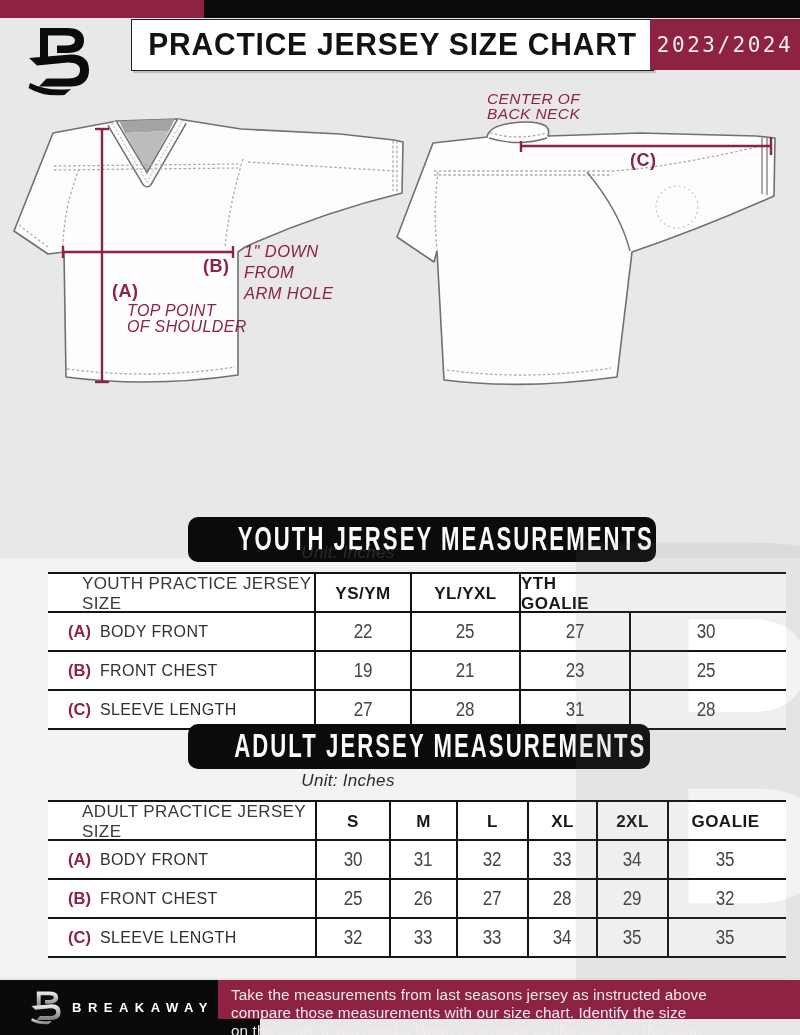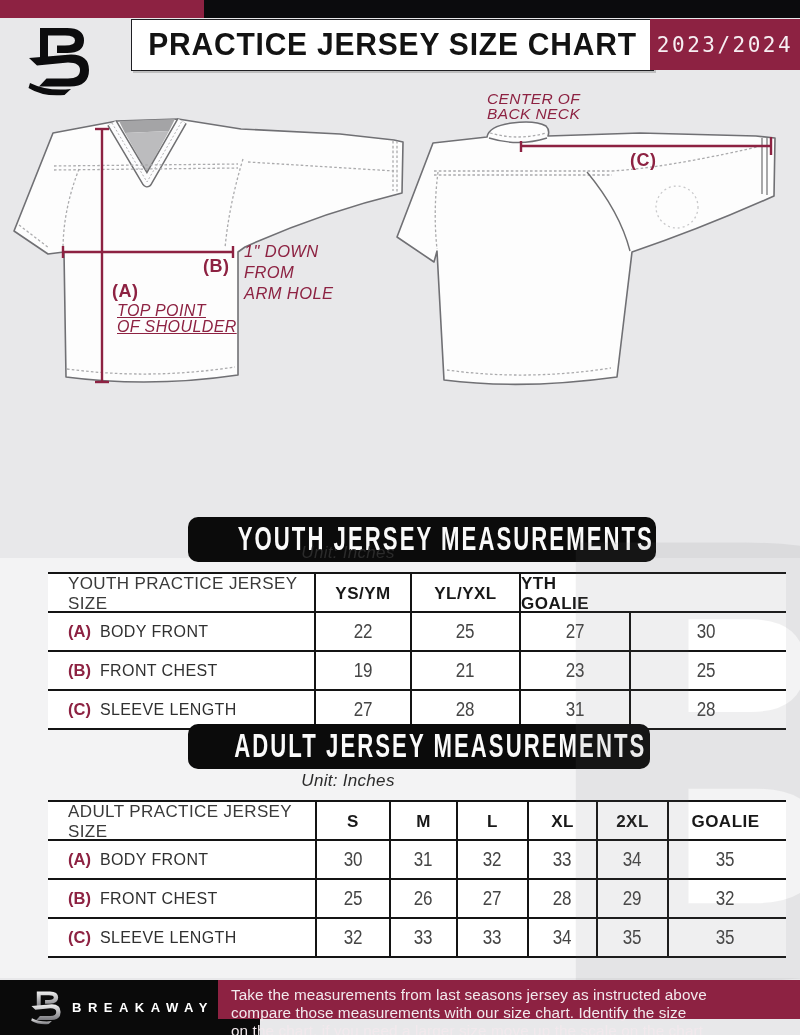--- a/index.html
+++ b/index.html
@@ -41,21 +41,21 @@
         letter-spacing:.3px;z-index:2;}
 
   
   .size-table{left:48px;width:738px;background:#fff;z-index:2;}
   .t-row{display:grid;height:37px;border-bottom:2px solid #141414;}
   .t-row.first{border-top:2px solid #141414;}
   .yg{grid-template-columns:266px 96px 109px 110px 153px;}
   .ag{grid-template-columns:267px 74px 67px 71px 69px 71px 115px;}
   .cell{display:flex;align-items:center;justify-content:center;border-left:2px solid #141414;min-width:0;}
   .cell.lab{justify-content:flex-start;padding-left:20px;border-left:none;gap:9px;}
-  .h-label{font-size:17px;color:#3a3a3a;letter-spacing:.4px;}
+  .h-label{font-size:17px;color:#3a3a3a;letter-spacing:.4px;margin-left:14px;}
   .h-size{font-size:17px;font-weight:bold;color:#181818;letter-spacing:.5px;}
   .key{color:#8d2242;font-weight:bold;font-size:16.5px;}
   .r-label{font-size:16px;color:#303030;letter-spacing:.4px;}
   .num{font-size:20px;color:#454545;transform:scaleX(.85);}
 
   
   .footer-black{left:0;top:980px;width:260px;height:55px;background:#0a0a0a;display:flex;
                 align-items:center;z-index:3;}
   .footer-black .brand{color:#ffffff;font-size:13px;font-weight:bold;letter-spacing:6.5px;margin-left:8px;}
   .footer-maroon{left:218px;top:980px;width:582px;height:39px;background:#8d2242;z-index:3;
@@ -144,21 +144,21 @@
       <path d="M 767,138 L 767,195" stroke="#6f6f71" stroke-width="1.2"></path>
       <g stroke="#8d2242" stroke-width="2.4">
         <path d="M 521,146 L 771,146"></path>
           <path d="M 521,141 L 521,152"></path>
           <path d="M 771,137 L 771,155"></path>
       </g>
     </g>
   </svg>
 
   <div class="abs m-bold" style="left:112px;top:281px;">(A)</div>
-  <div class="abs m-ital lines" style="left:117px;top:303px;line-height:15.5px;text-decoration:underline;">
+  <div class="abs m-ital lines" style="left:127px;top:303px;line-height:15.5px;">
     <div>TOP POINT</div>
     <div>OF SHOULDER</div>
   </div>
   <div class="abs m-bold" style="left:203px;top:256px;">(B)</div>
   <div class="abs m-ital lines" style="left:244px;top:241px;line-height:21px;font-size:16.5px;">
     <div>1" DOWN</div>
     <div>FROM</div>
     <div>ARM HOLE</div>
   </div>
   <div class="abs m-ital lines" style="left:487px;top:92px;line-height:14.5px;font-size:15.5px;">

